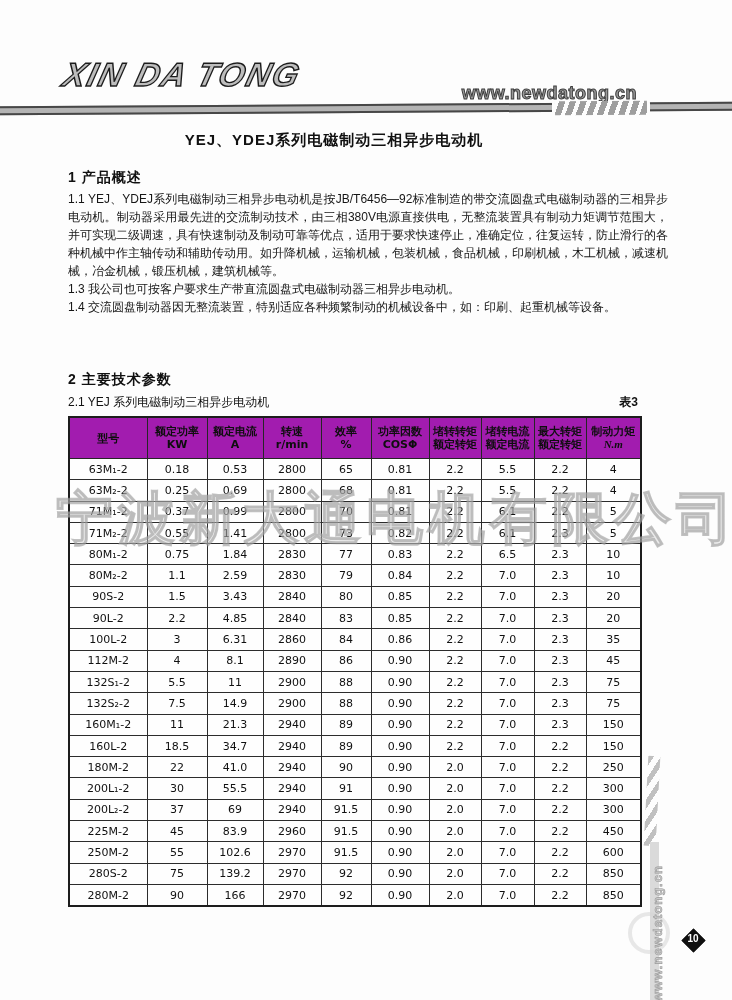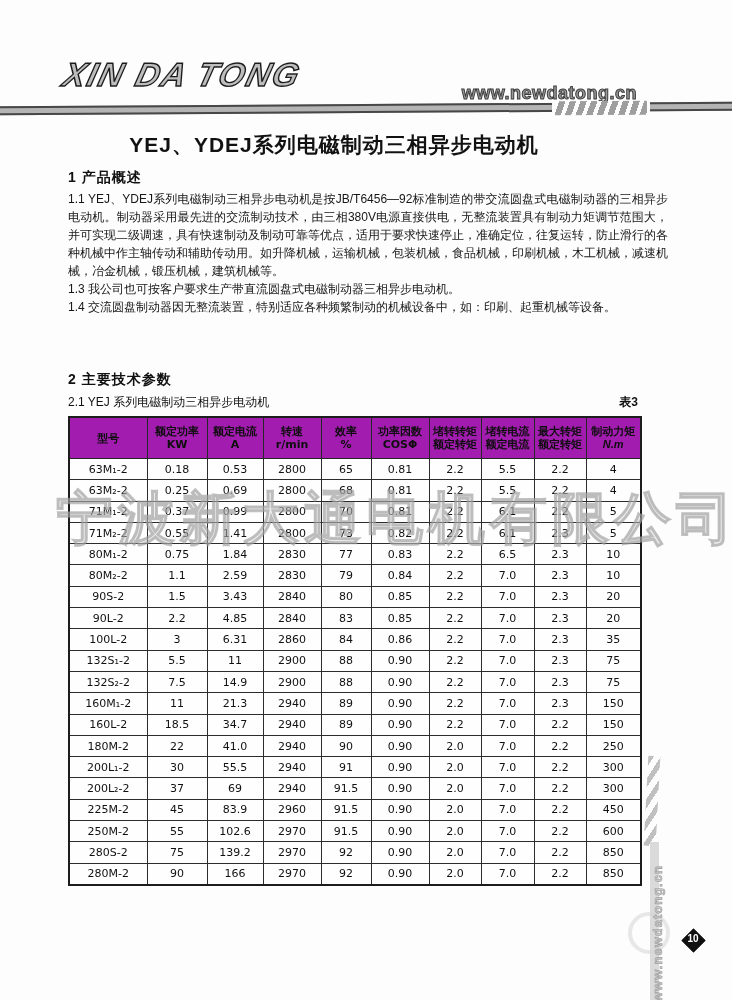--- a/index.html
+++ b/index.html
@@ -37,21 +37,21 @@
   .header-bar-stripes{
     position:absolute;left:552px;top:101px;width:92px;height:14px;
     background:repeating-linear-gradient(110deg,#fdfdfd 0 4px,#9e9e9e 4px 10px);
     border-left:3px solid #fdfdfd;border-right:3px solid #fdfdfd;
     transform:rotate(-0.35deg);
   }
 
   
   .doc-title{
     position:absolute;left:0;top:131px;width:668px;
-    text-align:center;font-size:21px;font-weight:bold;color:#111;
+    text-align:center;font-size:15px;font-weight:bold;color:#111;
     letter-spacing:1px;
   }
   .sec-heading{
     position:absolute;left:68px;
     font-size:14px;font-weight:bold;color:#111;letter-spacing:1px;
   }
   #sec1-heading{top:169px;text-align:center;}
   #sec2-heading{top:371px;}
   .sub-heading{
     position:absolute;left:68px;top:394px;
@@ -76,21 +76,21 @@
     font-family:"DejaVu Sans","Liberation Sans",sans-serif;
   }
   table.spec th{
     background:#a21caf;border:1px solid #262626;
     font-size:11px;font-weight:bold;color:#0e0e0e;
     height:38px;padding:1px 0;line-height:13px;text-align:center;
     vertical-align:middle;
   }
   table.spec th .h2{font-weight:bold;}
   table.spec th:last-child .h2{
-    font-style:italic;font-family:Liberation Sans, sans-serif;
+    font-style:italic;font-family:Liberation Serif, serif;
   }
   table.spec td{
     border:1px solid #2c2c2c;background:#fefefe;
     font-size:11px;color:#101010;text-align:center;
     height:20.3px;padding:0;white-space:nowrap;
   }
   col.c-model{width:78px;}
   col.c-kw{width:60px;} col.c-a{width:56px;} col.c-rpm{width:58px;}
   col.c-eff{width:50px;} col.c-cos{width:58px;}
   col.c-t1{width:52px;} col.c-t2{width:53px;} col.c-t3{width:52px;}
@@ -322,20 +322,32 @@
             <td>6.31</td>
             <td>2860</td>
             <td>84</td>
             <td>0.86</td>
             <td>2.2</td>
             <td>7.0</td>
             <td>2.3</td>
             <td>35</td>
           </tr>
           <tr>
+            <td>112M-2</td>
+            <td>4</td>
+            <td>8.1</td>
+            <td>2890</td>
+            <td>86</td>
+            <td>0.90</td>
+            <td>2.2</td>
+            <td>7.0</td>
+            <td>2.3</td>
+            <td>45</td>
+          </tr>
+          <tr>
             <td>132S₁-2</td>
             <td>5.5</td>
             <td>11</td>
             <td>2900</td>
             <td>88</td>
             <td>0.90</td>
             <td>2.2</td>
             <td>7.0</td>
             <td>2.3</td>
             <td>75</td>

